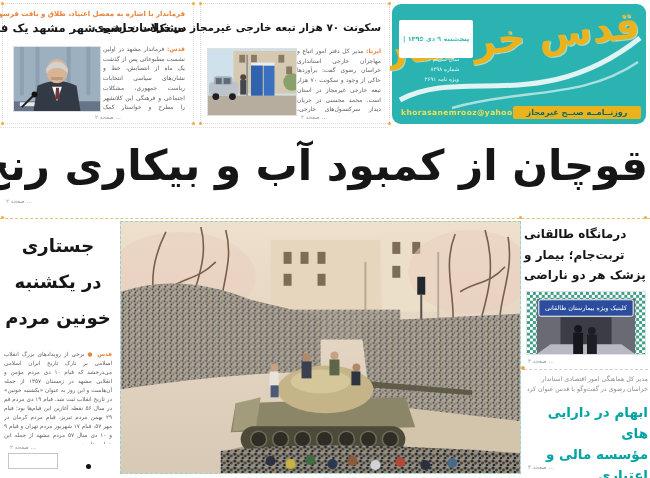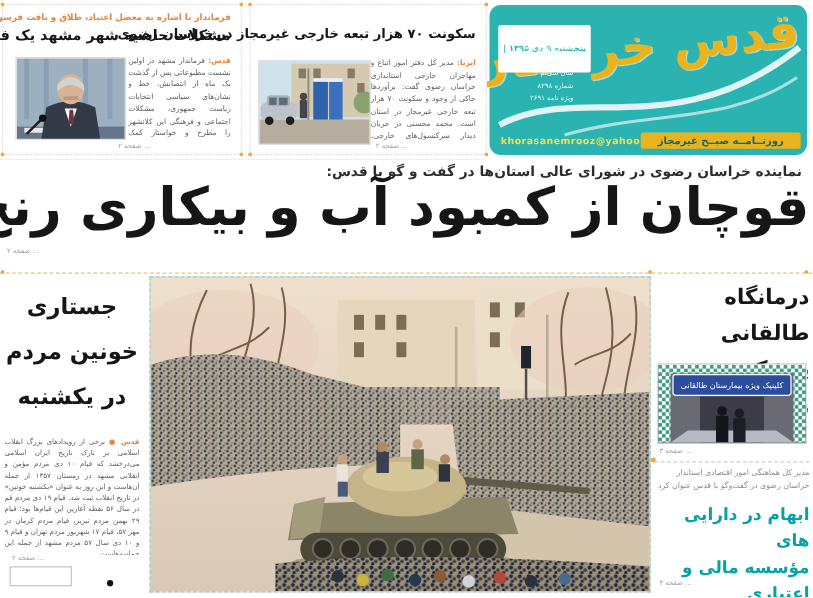--- a/index.html
+++ b/index.html
@@ -49,22 +49,22 @@
   .lc-more{left:10px;top:444px;}
   .lc-box{left:8px;top:453px;width:48px;height:14px;border:1px solid #c6c6c6;background:#fff;}
   .lc-dot{left:86px;top:464px;width:5px;height:5px;background:#111;border-radius:50%;}
 
   
   .photo-main{left:120px;top:221px;width:401px;height:253px;border:1px dashed #93d2cd;
               box-sizing:border-box;background:#e7d8c6;}
   .photo-main svg{display:block;width:100%;height:100%;}
 
   
-  .rc-head{left:524px;top:224px;width:124px;font-size:17px;font-weight:bold;color:var(--ink);
-           text-align:right;line-height:1.72;}
+  .rc-head{left:524px;top:224px;width:124px;font-size:12px;font-weight:bold;color:var(--ink);
+           text-align:left;line-height:1.72;}
   .photo-clinic{left:526px;top:291px;width:120px;height:64px;}
   .rc-more1{left:528px;top:358px;}
   .rc-sep{left:524px;top:369px;width:124px;border-top:1px dashed #cfcfcf;}
   .rc-sepdot{left:521px;top:366px;width:4px;height:4px;background:var(--dot);border-radius:50%;}
   .rc-kicker{left:524px;top:374px;width:124px;font-size:6.3px;color:#8c8c8c;text-align:right;
              line-height:1.55;}
   .rc-teal{left:524px;top:402px;width:124px;font-size:13.5px;font-weight:bold;
            color:var(--tealhead);text-align:right;line-height:1.55;}
   .rc-more2{left:528px;top:464px;}
 
@@ -162,32 +162,31 @@
         <circle cx="8" cy="49" r="3.5" fill="#1e1e1e"></circle>
           <circle cx="25" cy="49" r="3.5" fill="#1e1e1e"></circle>
       </svg>
     </div>
     <div class="abs t-body" style="right:8px;top:42px;width:84px;height:68px;">
       <span class="lead">ایرنا:</span><span> مدیر کل دفتر امور اتباع و مهاجران خارجی استانداری خراسان رضوی گفت: برآوردها حاکی از وجود و سکونت ۷۰ هزار تبعه خارجی غیرمجاز در استان است. محمد محسنی در جریان دیدار سرکنسول‌های خارجی، رئیس نمایندگی…</span>
     </div>
     <div class="abs more" style="left:100px;bottom:3px;">… صفحه ۲</div>
   </div>
 
-  <div class="abs ms-kicker">نماینده خراسان رضوی در شورای عالی استان‌ها در گفت و گو با قدس:</div>
   <div class="abs ms-head">قوچان از کمبود آب و بیکاری رنج می‌برد</div>
   <div class="abs more ms-more">… صفحه ۲</div>
   <div class="abs hsep"></div>
   <span class="abs cdot" style="left:1px;top:216px;"></span>
   <span class="abs cdot" style="left:519px;top:216px;"></span>
   <span class="abs cdot" style="left:644px;top:216px;"></span>
 
   <div class="abs lc-head">
     <div>جستاری</div>
+    <div>در یکشنبه</div>
     <div>خونین مردم</div>
-    <div>در یکشنبه</div>
   </div>
   <div class="abs lc-body">
     <span class="lead">قدس ●</span><span> برخی از رویدادهای بزرگ انقلاب اسلامی بر تارک تاریخ ایران اسلامی می‌درخشد که قیام ۱۰ دی مردم مؤمن و انقلابی مشهد در زمستان ۱۳۵۷ از جمله آن‌هاست و این روز به عنوان «یکشنبه خونین» در تاریخ انقلاب ثبت شد. قیام ۱۹ دی مردم قم در سال ۵۶ نقطه آغازین این قیام‌ها بود؛ قیام ۲۹ بهمن مردم تبریز، قیام مردم کرمان در مهر ۵۷، قیام ۱۷ شهریور مردم تهران و قیام ۹ و ۱۰ دی سال ۵۷ مردم مشهد از جمله این حماسه‌هاست.</span>
   </div>
   <div class="abs more lc-more">… صفحه ۲</div>
   <div class="abs lc-box"></div>
   <span class="abs lc-dot"></span>
 
   <div class="abs photo-main">
     <svg viewBox="0 0 400 252" preserveAspectRatio="none">
@@ -288,20 +287,21 @@
           <circle cx="255" cy="244" r="5" fill="#cfd4da"></circle>
         <circle cx="280" cy="241" r="5" fill="#b24a3a"></circle>
           <circle cx="305" cy="244" r="5" fill="#2c3140"></circle>
         <circle cx="332" cy="242" r="5" fill="#4a6a8a"></circle>
       </g>
     </svg>
   </div>
 
   <div class="abs rc-head">
     <div>درمانگاه طالقانی</div>
+    <div>تربت‌جام؛ بیمار و</div>
     <div>پزشک هر دو ناراضی</div>
   </div>
   <div class="abs photo-clinic photo-frame" style="background:#6a6a74;">
     <svg viewBox="0 0 120 64" preserveAspectRatio="none">
       <defs>
         <pattern id="ck" width="6" height="6" patternUnits="userSpaceOnUse">
           <rect width="6" height="6" fill="#ffffff"></rect>
           <rect width="3" height="3" fill="#3f9f85"></rect>
             <rect x="3" y="3" width="3" height="3" fill="#3f9f85"></rect>
         </pattern>

